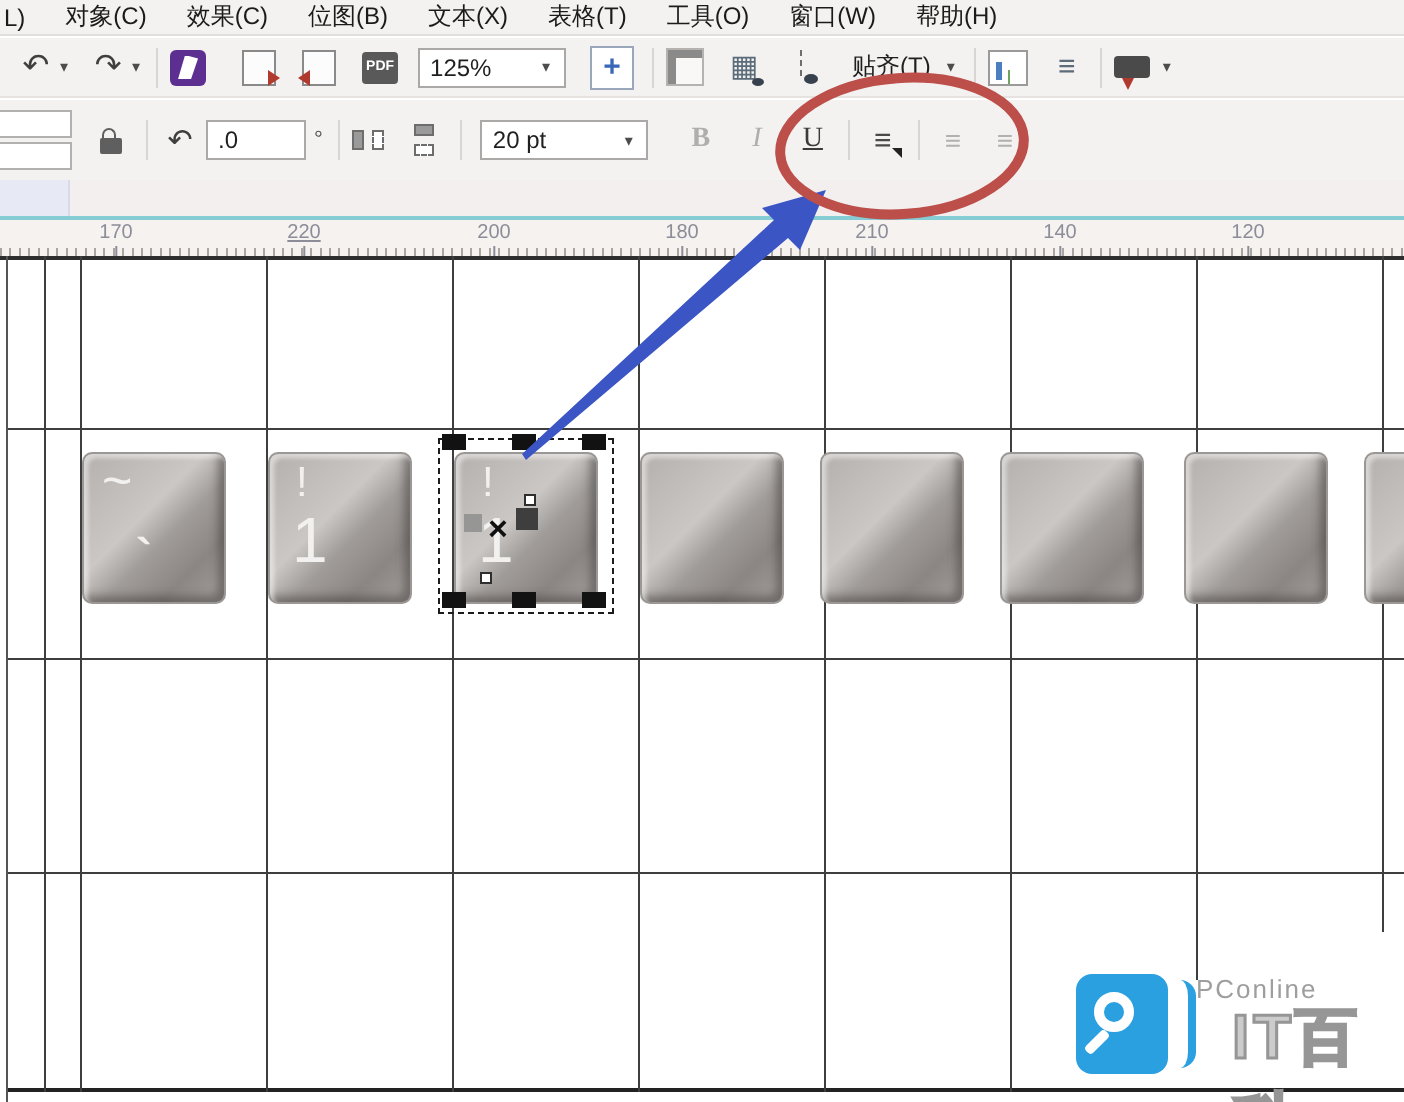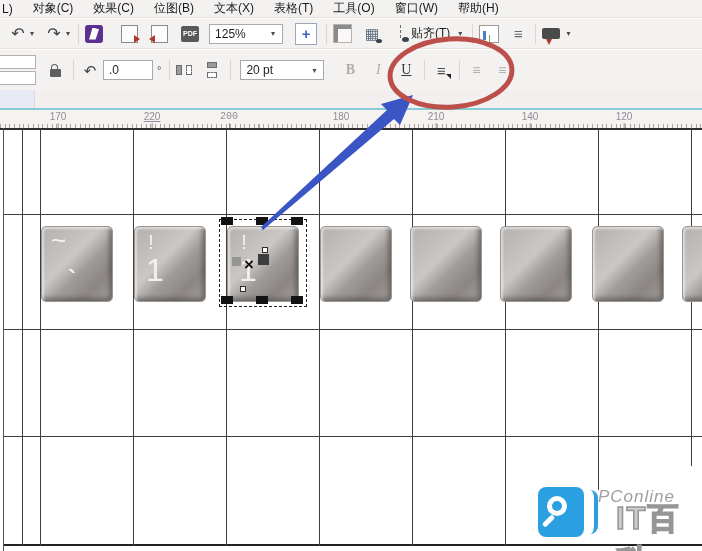--- a/index.html
+++ b/index.html
@@ -115,21 +115,21 @@
 
   
   .wm{position:absolute;left:538px;top:485px;width:164px;height:58px;}
   .wm-logo{position:absolute;left:0;top:2px;width:46px;height:50px;border-radius:8px;background:#2ba0e0;}
   .wm-logo::before{content:"";position:absolute;left:9px;top:9px;width:20px;height:20px;border-radius:50%;
                    border:5px solid #fff;box-sizing:border-box;}
   .wm-logo::after{content:"";position:absolute;left:8px;top:27px;width:5px;height:14px;background:#fff;
                   border-radius:2px;transform:rotate(45deg);}
   .wm-bracket{position:absolute;left:48px;top:5px;width:8px;height:44px;border-right:4px solid #2ba0e0;
               border-radius:0 8px 8px 0;}
-  .wm-brand{position:absolute;left:60px;top:2px;font-size:17px;color:#9e9e9e;letter-spacing:1px;font-style:italic;}
+  .wm-brand{position:absolute;left:60px;top:2px;font-size:13px;color:#9e9e9e;letter-spacing:1px;}
   .wm-title{position:absolute;left:54px;top:13px;font-size:31px;font-weight:bold;letter-spacing:2px;
             color:#cccccc;margin-left:24px;-webkit-text-stroke:1.5px #969696;}
 </style>
 </head>
 <body>
 
 <div class="app">
 
   <div class="menubar">
     <span class="menu-item">L)</span>
@@ -155,21 +155,21 @@
     <span class="pdf-ico" style="margin-left:13px;">PDF</span>
     <div class="combo" style="width:74px;margin-left:10px;">
       <span>125%</span>
       <span class="dd">▾</span>
     </div>
     <span class="pan-ico" style="margin-left:12px;">+</span>
     <span class="sep" style="margin-left:9px;"></span>
     <span class="rulerbtn-ico"></span>
     <span class="ico grid-ico" style="margin-left:10px;">▦</span>
     <span class="guide-ico" style="margin-left:9px;"></span>
-    <div class="snap-btn" style="">
+    <div class="snap-btn" style="margin-left:15px;">
       <span>贴齐(T)</span>
       <span class="dd" style="margin-left:8px;">▾</span>
     </div>
     <span class="sep" style="margin-left:8px;"></span>
     <span class="chart-ico"></span>
     <span class="ico opts-ico" style="margin-left:9px;">≡</span>
     <span class="sep" style="margin-left:7px;"></span>
     <span class="present-ico"></span>
     <span class="dd" style="margin-left:6px;">▾</span>
   </div>
@@ -203,21 +203,21 @@
   </div>
 
   <div class="subband">
     <div class="corner-box"></div>
   </div>
   <div class="cyan-line" id="cyanline" style="background: rgb(134, 204, 212);"></div>
 
   <div class="hruler">
     <span class="ruler-label" style="left:58px;">170</span>
     <span class="ruler-label" style="left:152px;text-decoration:underline;">220</span>
-    <span class="ruler-label" style="left:229px;font-family:Liberation Mono, monospace;">200</span>
+    <span class="ruler-label" style="left:247px;">200</span>
     <span class="ruler-label" style="left:341px;">180</span>
     <span class="ruler-label" style="left:436px;">210</span>
     <span class="ruler-label" style="left:530px;">140</span>
     <span class="ruler-label" style="left:624px;">120</span>
   </div>
 
   <div class="canvas">
 
     <div class="gl" style="left:0;top:0;width:702px;height:2px;background:#2e2e2e;"></div>
     <div class="gl" style="left:3px;top:86px;width:699px;height:1px;"></div>

